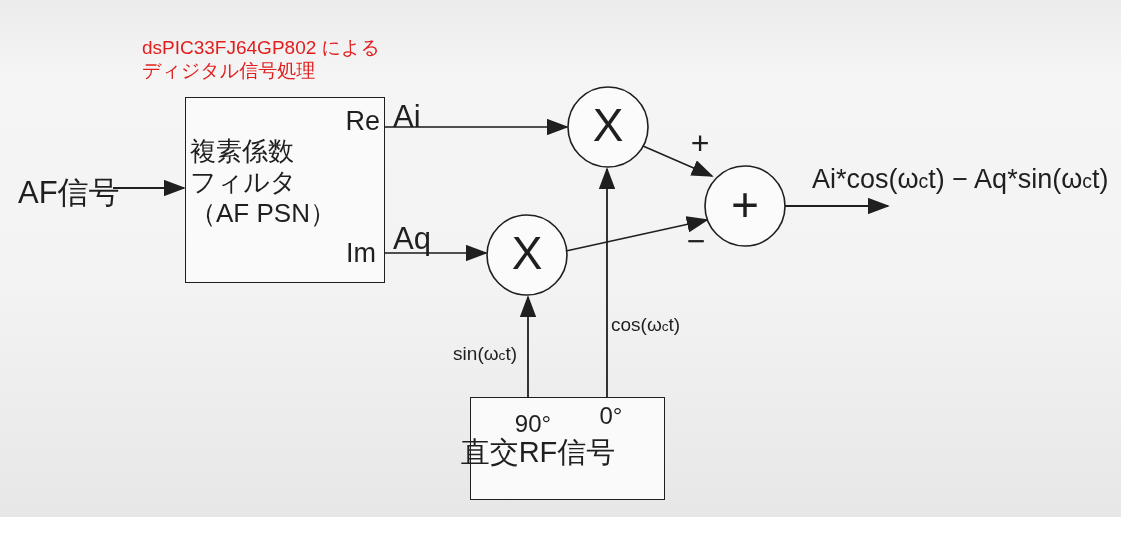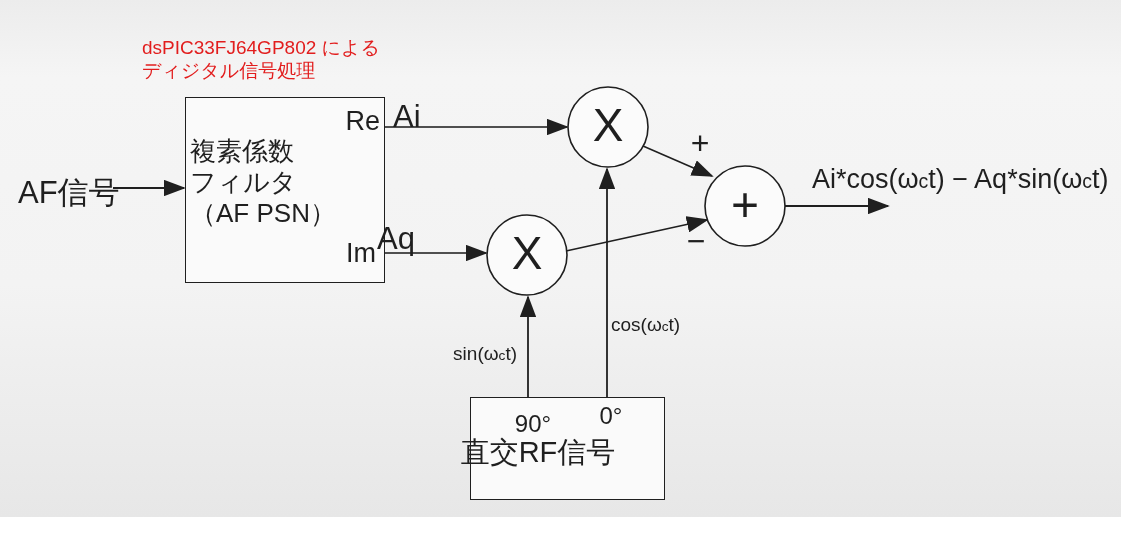--- a/index.html
+++ b/index.html
@@ -63,21 +63,21 @@
     <div>複素係数</div>
     <div>フィルタ</div>
     <div>（AF PSN）</div>
   </div>
   <div class="abs port" style="right:741px;top:106px;">Re</div>
   <div class="abs port" style="right:745px;top:238px;">Im</div>
 
   <div class="abs wirelabel" style="left:18px;top:172px;">AF信号</div>
 
   <div class="abs wirelabel" style="left:393px;top:99px;">Ai</div>
-  <div class="abs wirelabel" style="left:377px;top:221px;">Aq</div>
+  <div class="abs wirelabel" style="left:393px;top:221px;">Aq</div>
 
   <div class="abs nodeglyph" style="left:608px;top:127px;">X</div>
   <div class="abs nodeglyph" style="left:527px;top:255px;">X</div>
   <div class="abs addglyph" style="left:745px;top:207px;">+</div>
 
   <div class="abs signglyph" style="left:700px;top:143px;">+</div>
   <div class="abs signglyph" style="left:696px;top:241px;">−</div>
 
   <div class="abs siglabel" style="right:604px;top:343px;"><span>sin(ω</span><span class="subc">c</span><span>t)</span></div>
   <div class="abs siglabel" style="left:611px;top:314px;"><span>cos(ω</span><span class="subc">c</span><span>t)</span></div>

